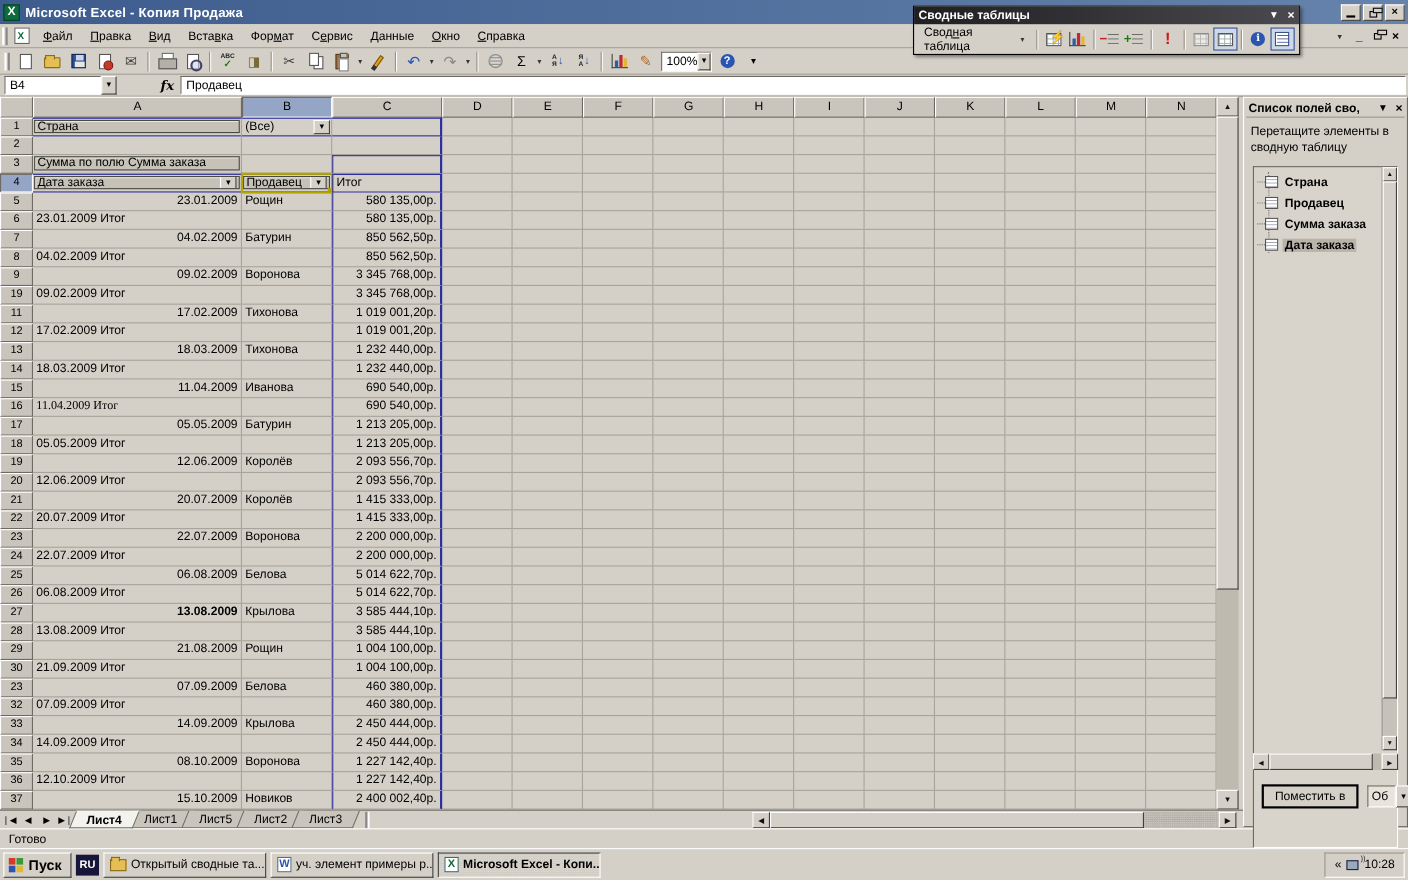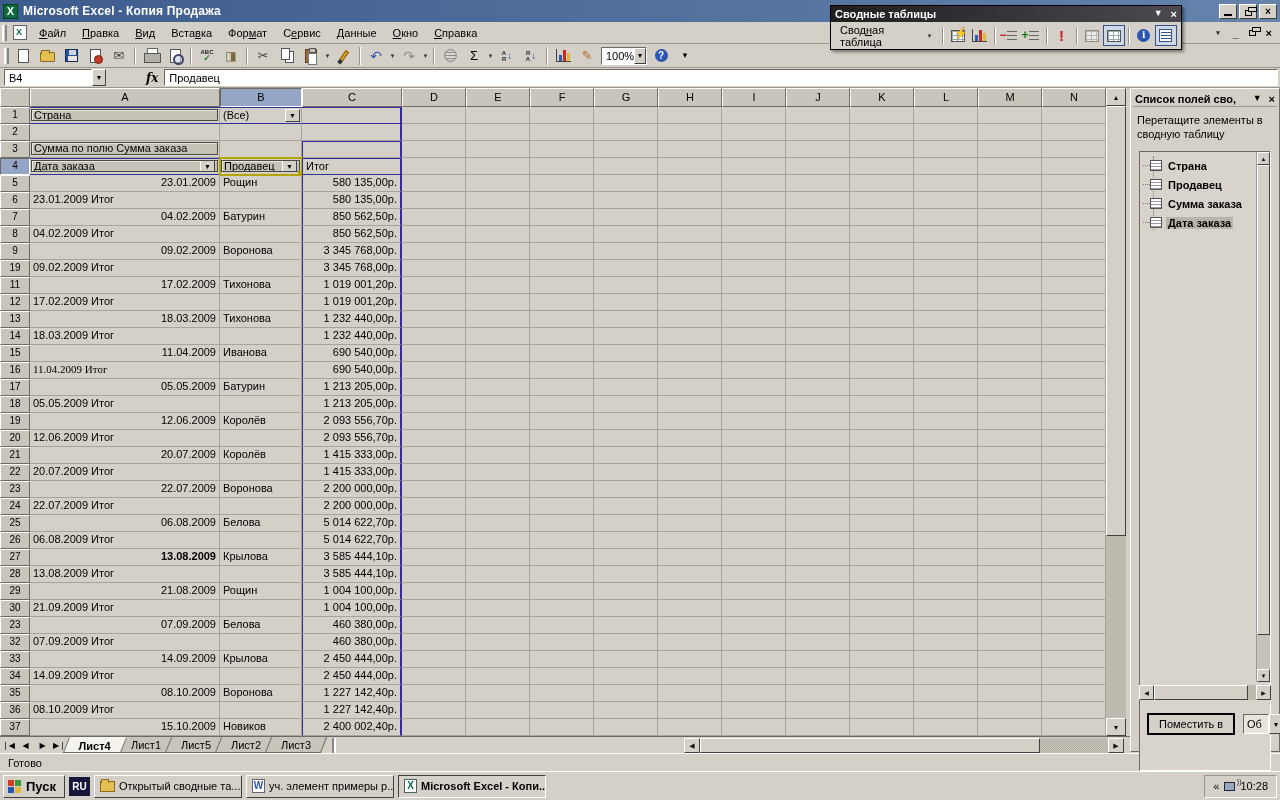--- a/index.html
+++ b/index.html
@@ -995,21 +995,21 @@
       <span class="cell" style="width: 64px;"></span>
       <span class="cell" style="width: 64px;"></span>
       <span class="cell" style="width: 64px;"></span>
       <span class="cell" style="width: 64px;"></span>
       <span class="cell" style="width: 64px;"></span>
       <span class="cell" style="width: 64px;"></span>
       <span class="cell" style="width: 64px;"></span>
     </div>
     <div class="grow">
       <span class="rh">36</span>
-      <span class="cell" style="width: 190px;">08.10.2009 Итог</span>
+      <span class="cell" style="width: 190px;">12.10.2009 Итог</span>
       <span class="cell" style="width: 82px;"></span>
       <span class="cell nr nl ar" style="width: 100px;">1 227 142,40р.</span>
       <span class="cell" style="width: 64px;"></span>
       <span class="cell" style="width: 64px;"></span>
       <span class="cell" style="width: 64px;"></span>
       <span class="cell" style="width: 64px;"></span>
       <span class="cell" style="width: 64px;"></span>
       <span class="cell" style="width: 64px;"></span>
       <span class="cell" style="width: 64px;"></span>
       <span class="cell" style="width: 64px;"></span>

